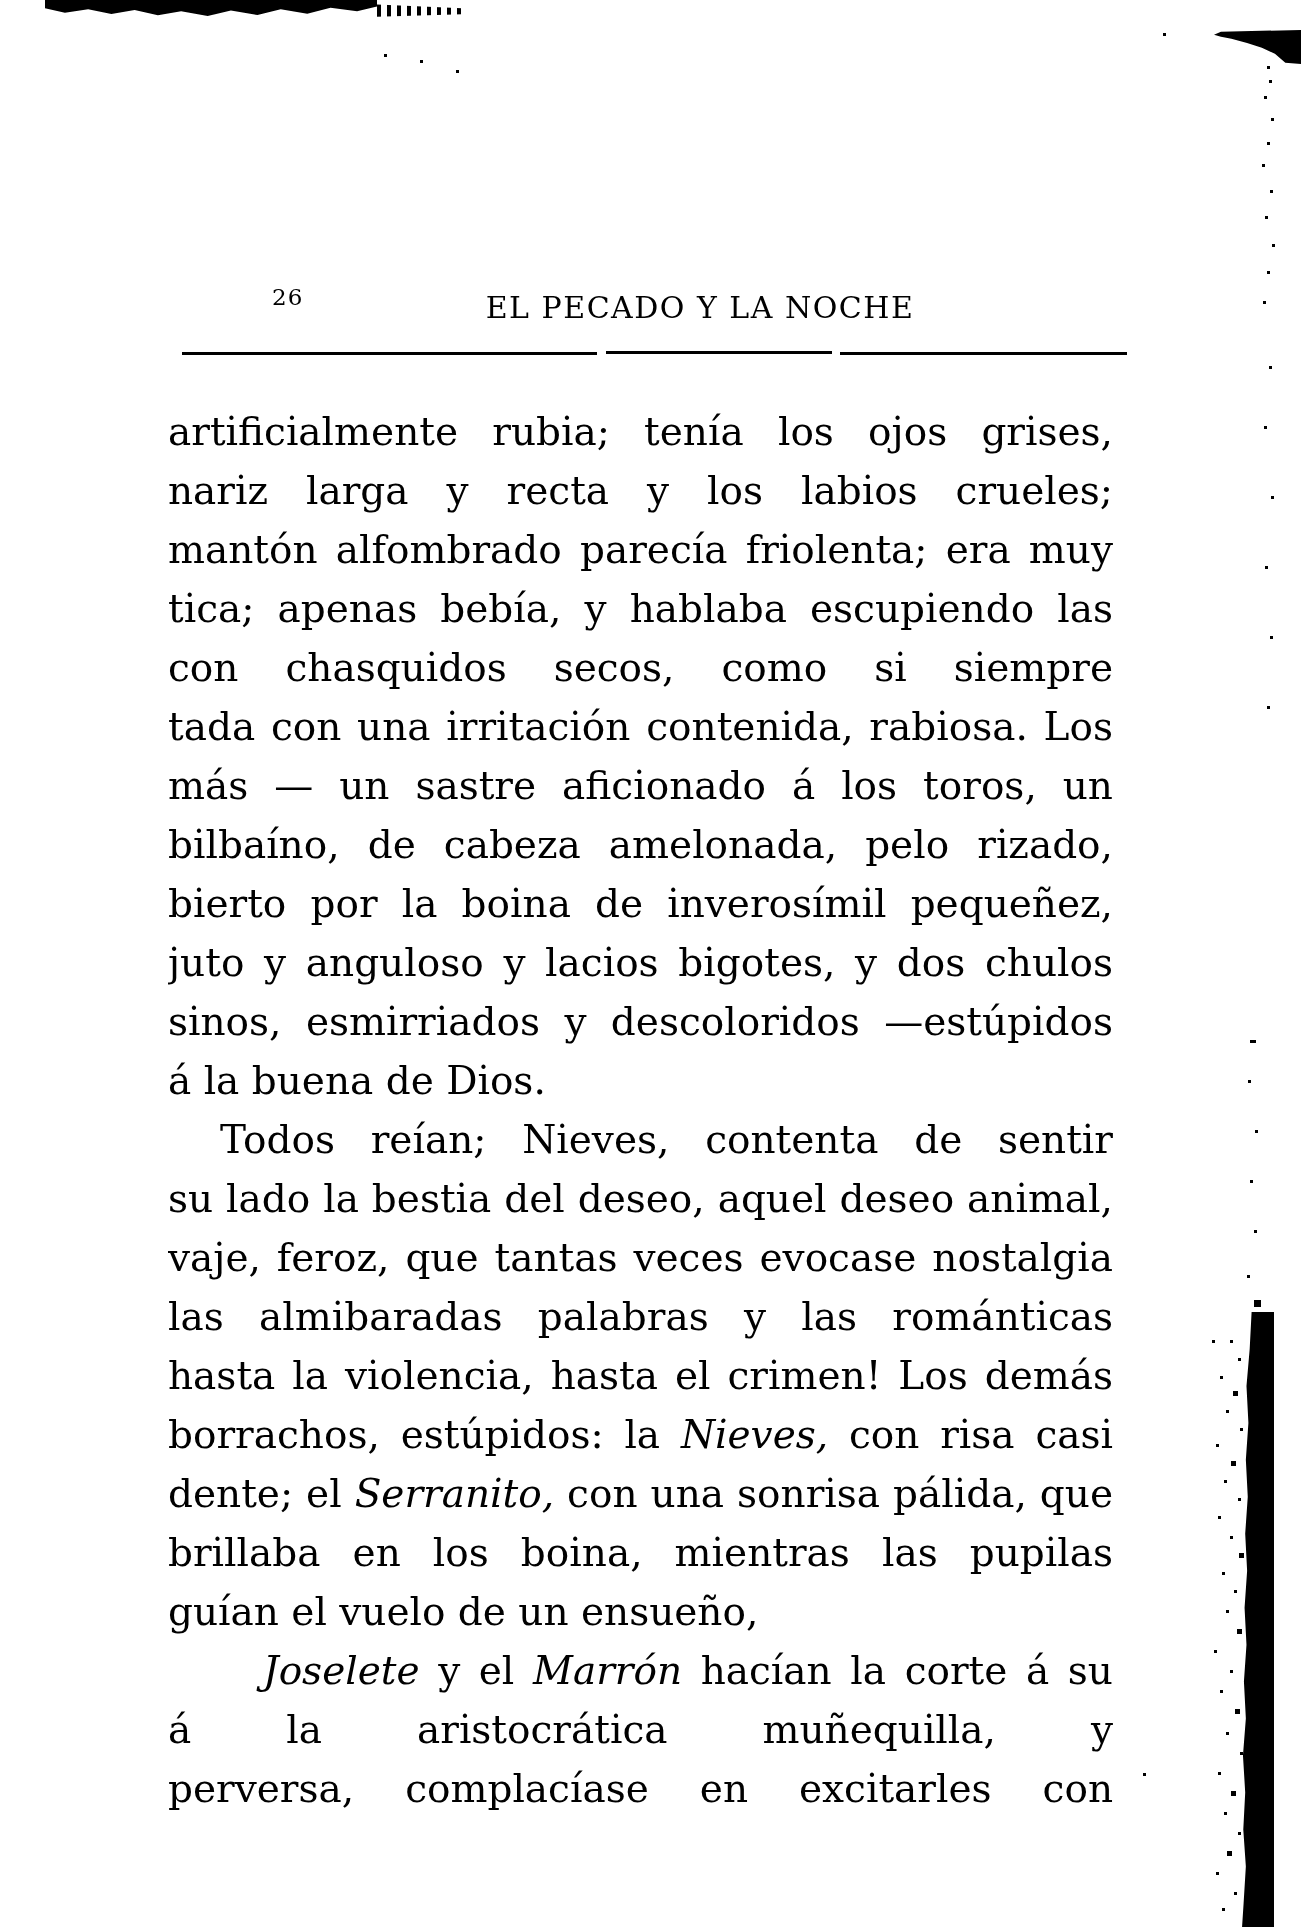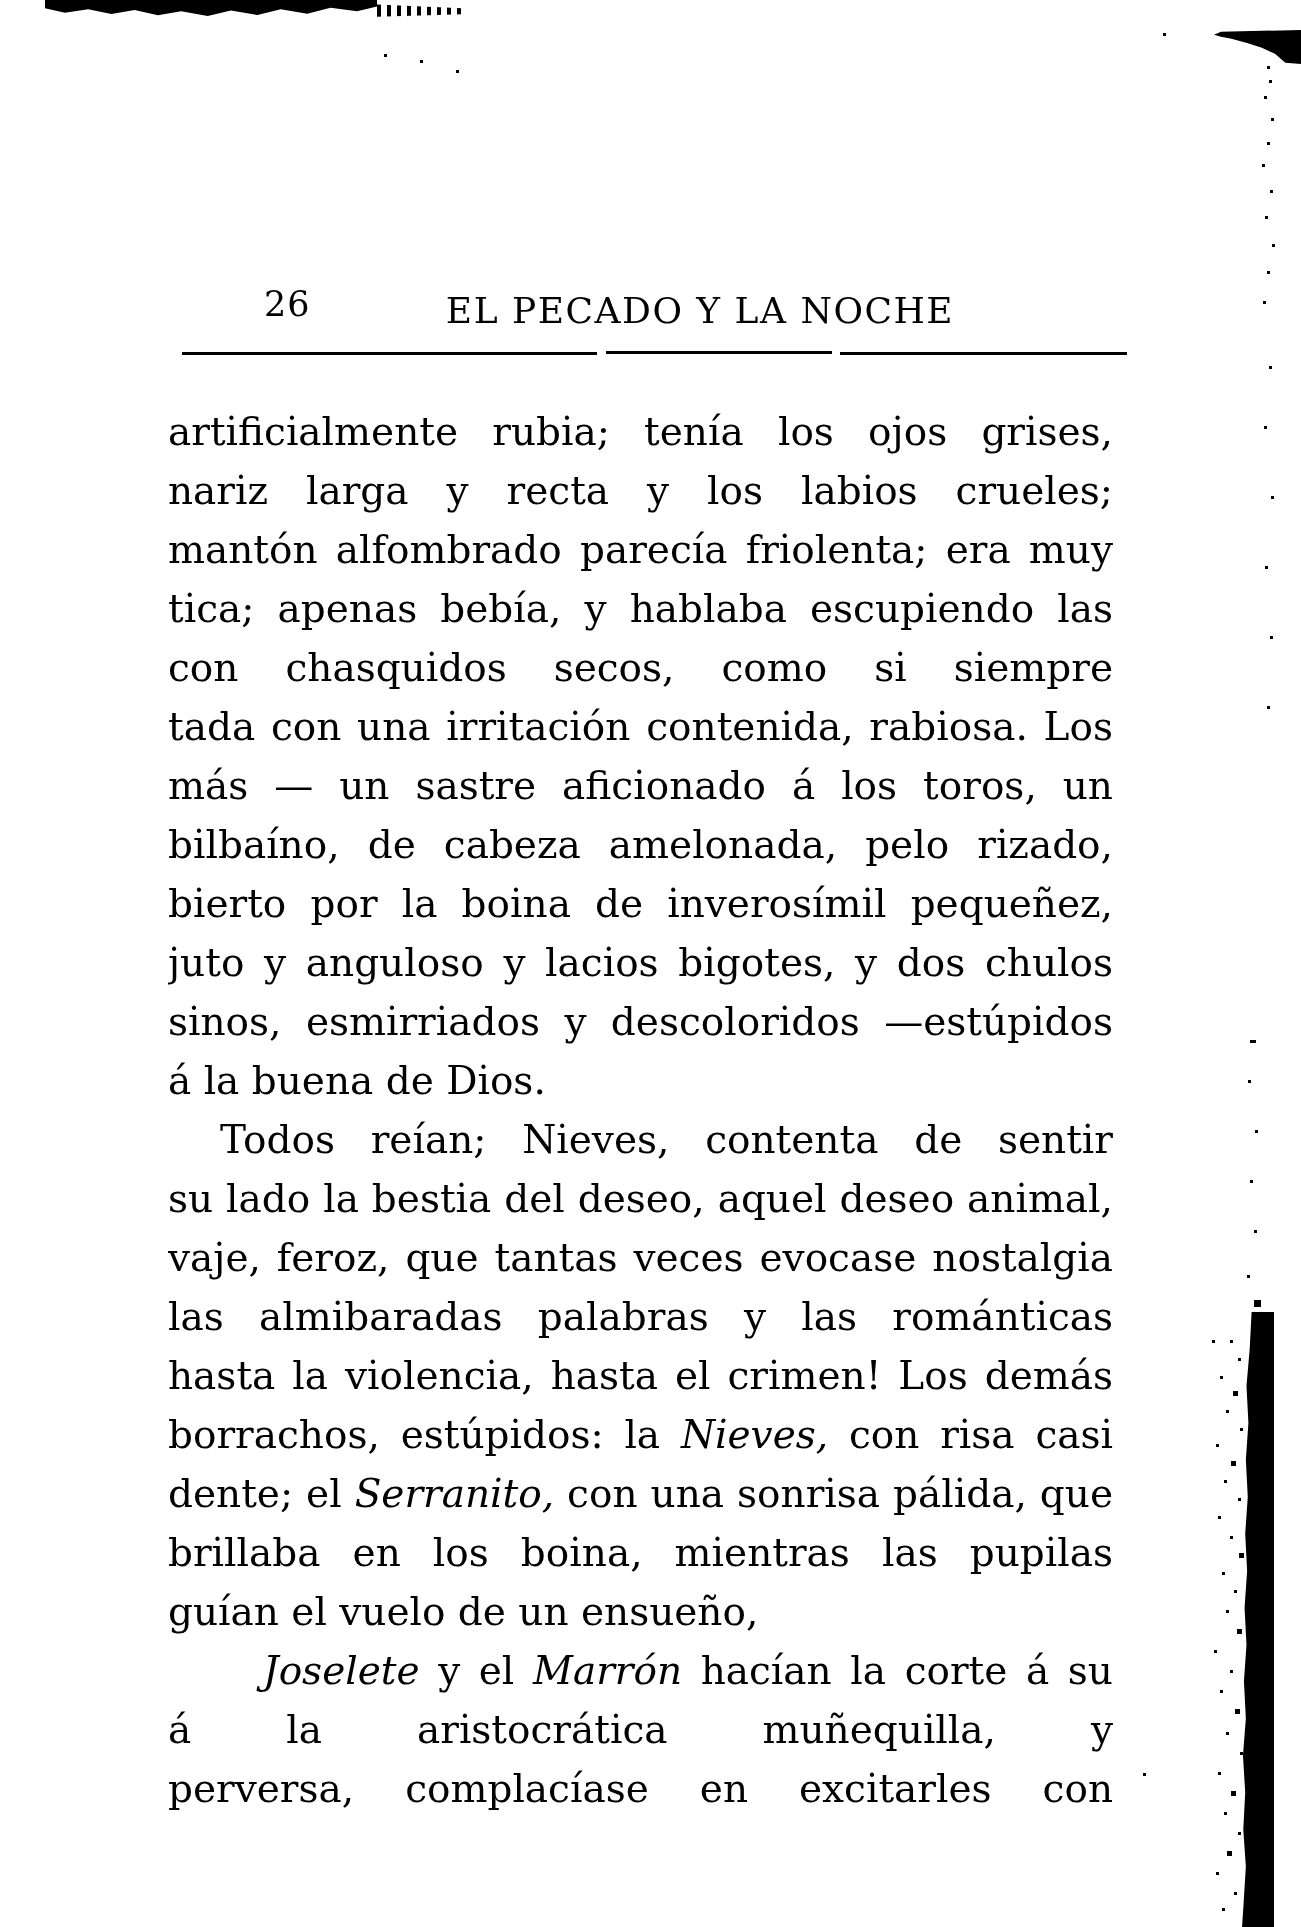--- a/index.html
+++ b/index.html
@@ -4,22 +4,22 @@
 <style>
   html,body{margin:0;padding:0}
   body{
     width:1301px;height:1927px;position:relative;overflow:hidden;
     background:#ffffff;color:#000000;
     font-family:"DejaVu Serif", serif;
   }
   .abs{position:absolute}
 
   
-  #pagenum{left:264px;top:284px;font-size:35px;letter-spacing:1px}
-  #title{left:700px;top:290px;transform:translateX(-50%);font-size:36px;letter-spacing:1.5px;white-space:nowrap}
+  #pagenum{left:272px;top:284px;font-size:23px;letter-spacing:1px}
+  #title{left:700px;top:290px;transform:translateX(-50%);font-size:30px;letter-spacing:1.5px;white-space:nowrap}
 
   
   .rule{top:352px;height:3px;background:var(--ink,#000)}
   #rule1{left:182px;width:415px}
   #rule2{left:606px;width:226px;top:351px}
   #rule3{left:840px;width:287px}
 
   
   #text-block{left:168px;top:402px;width:945px;font-size:39px;line-height:59px}
   .line{height:59px;overflow:hidden}

